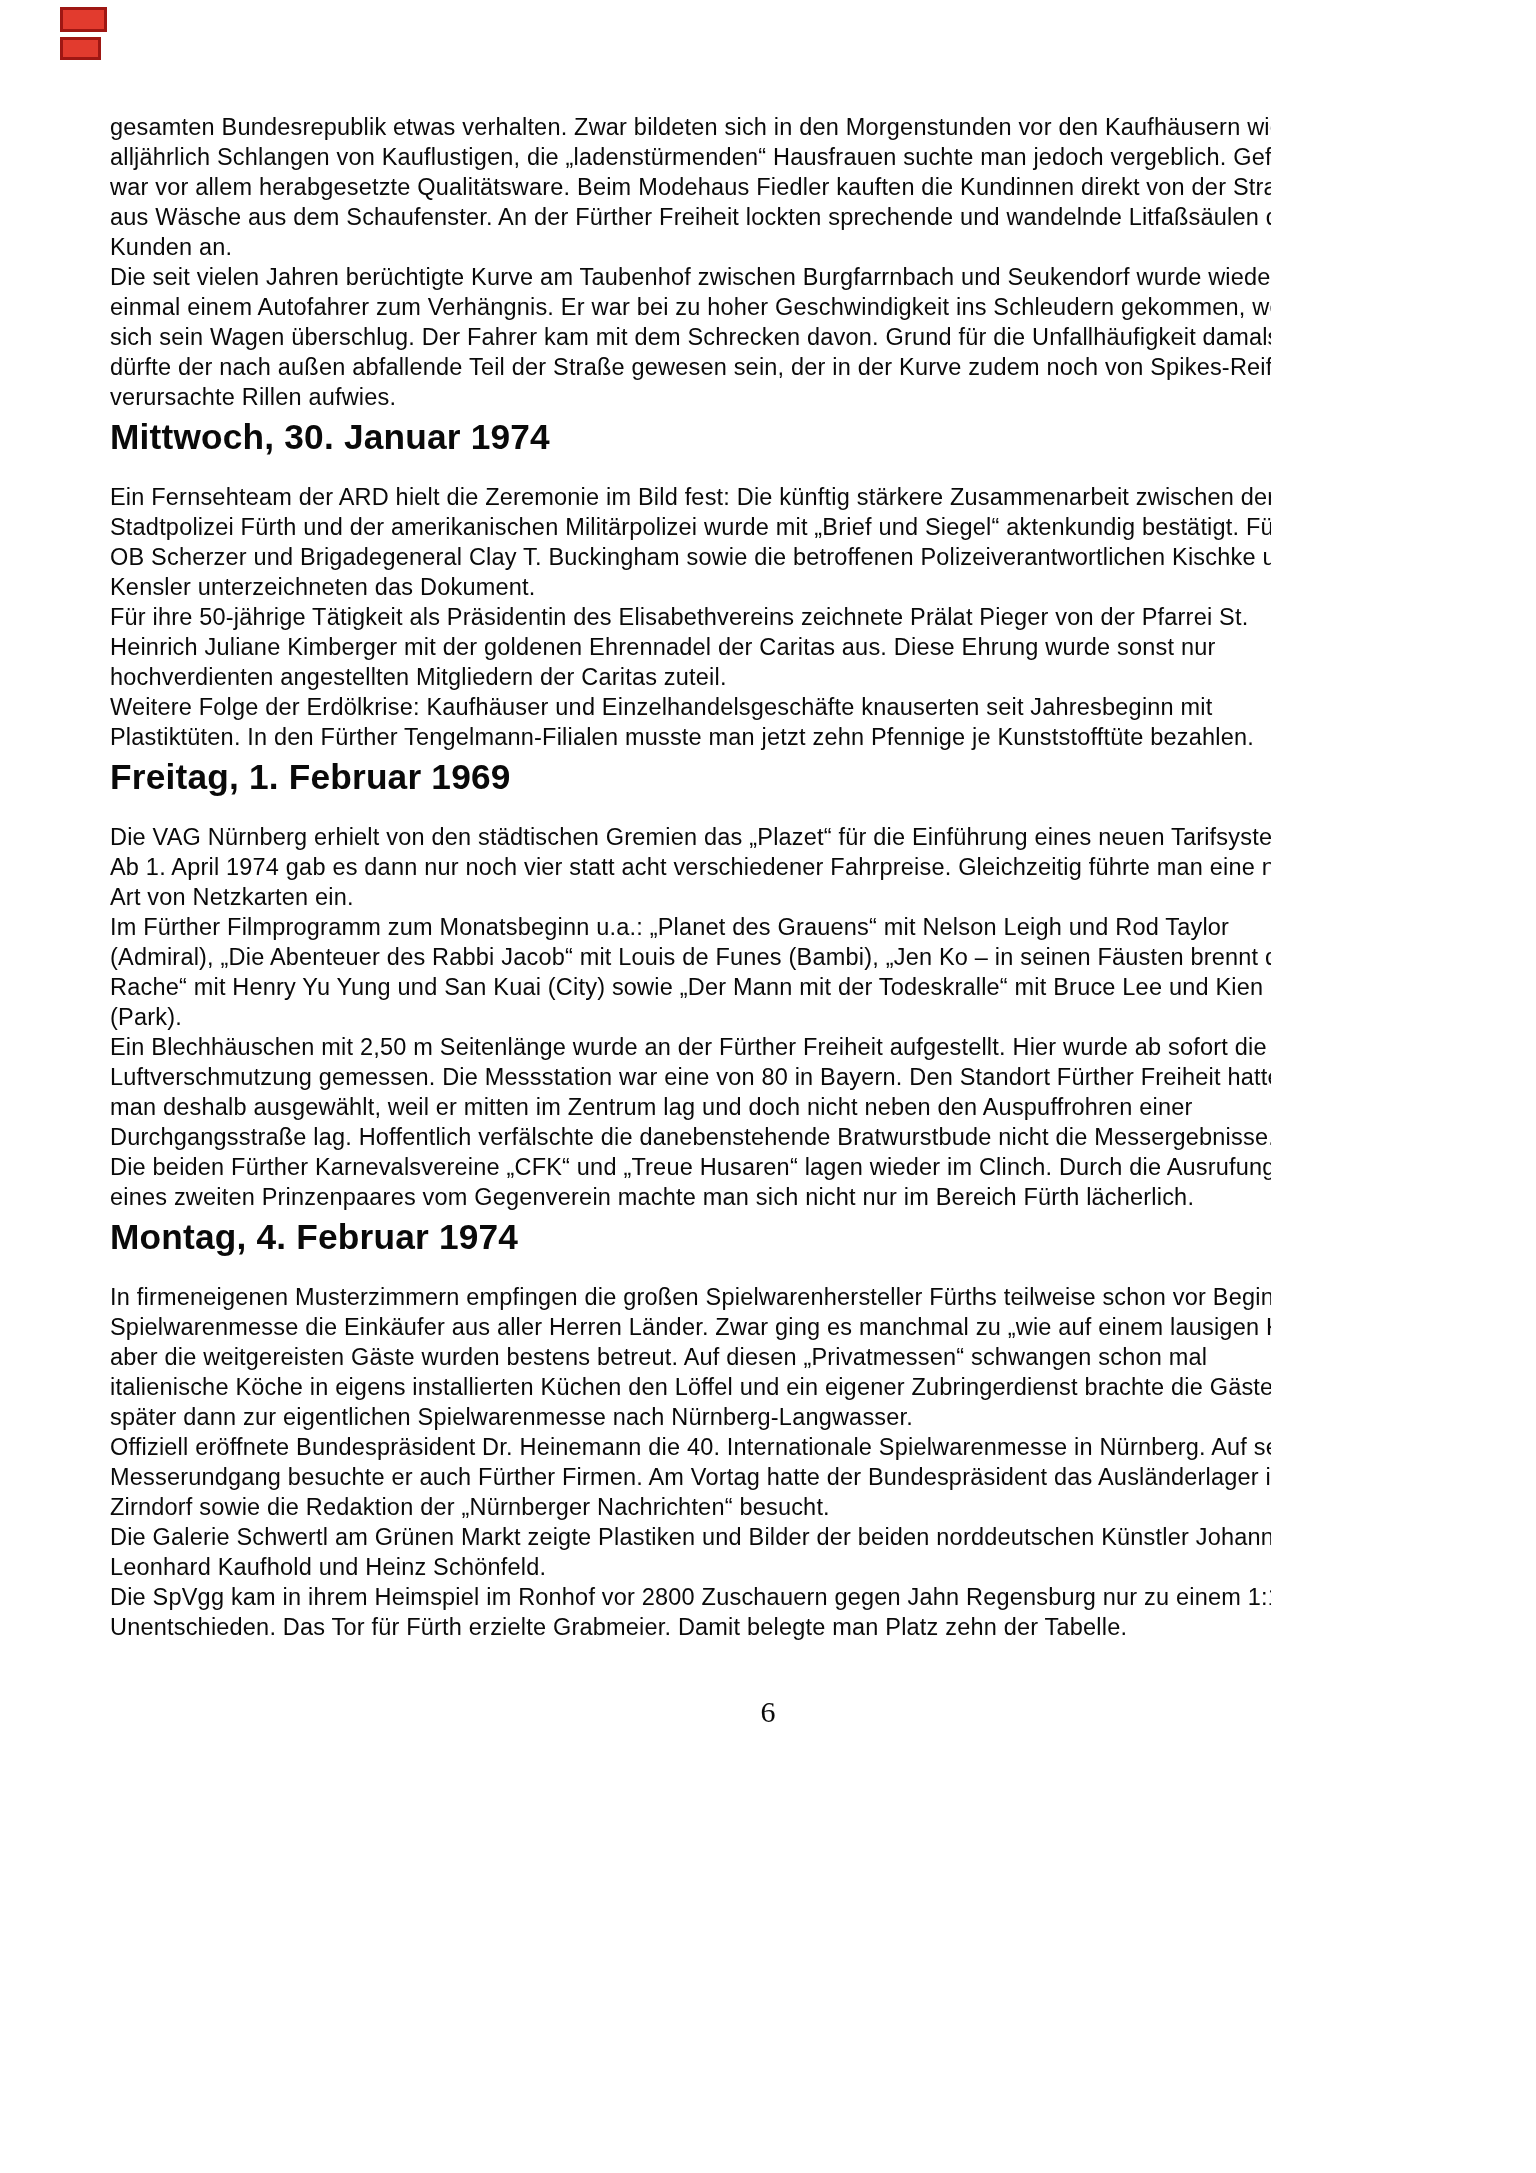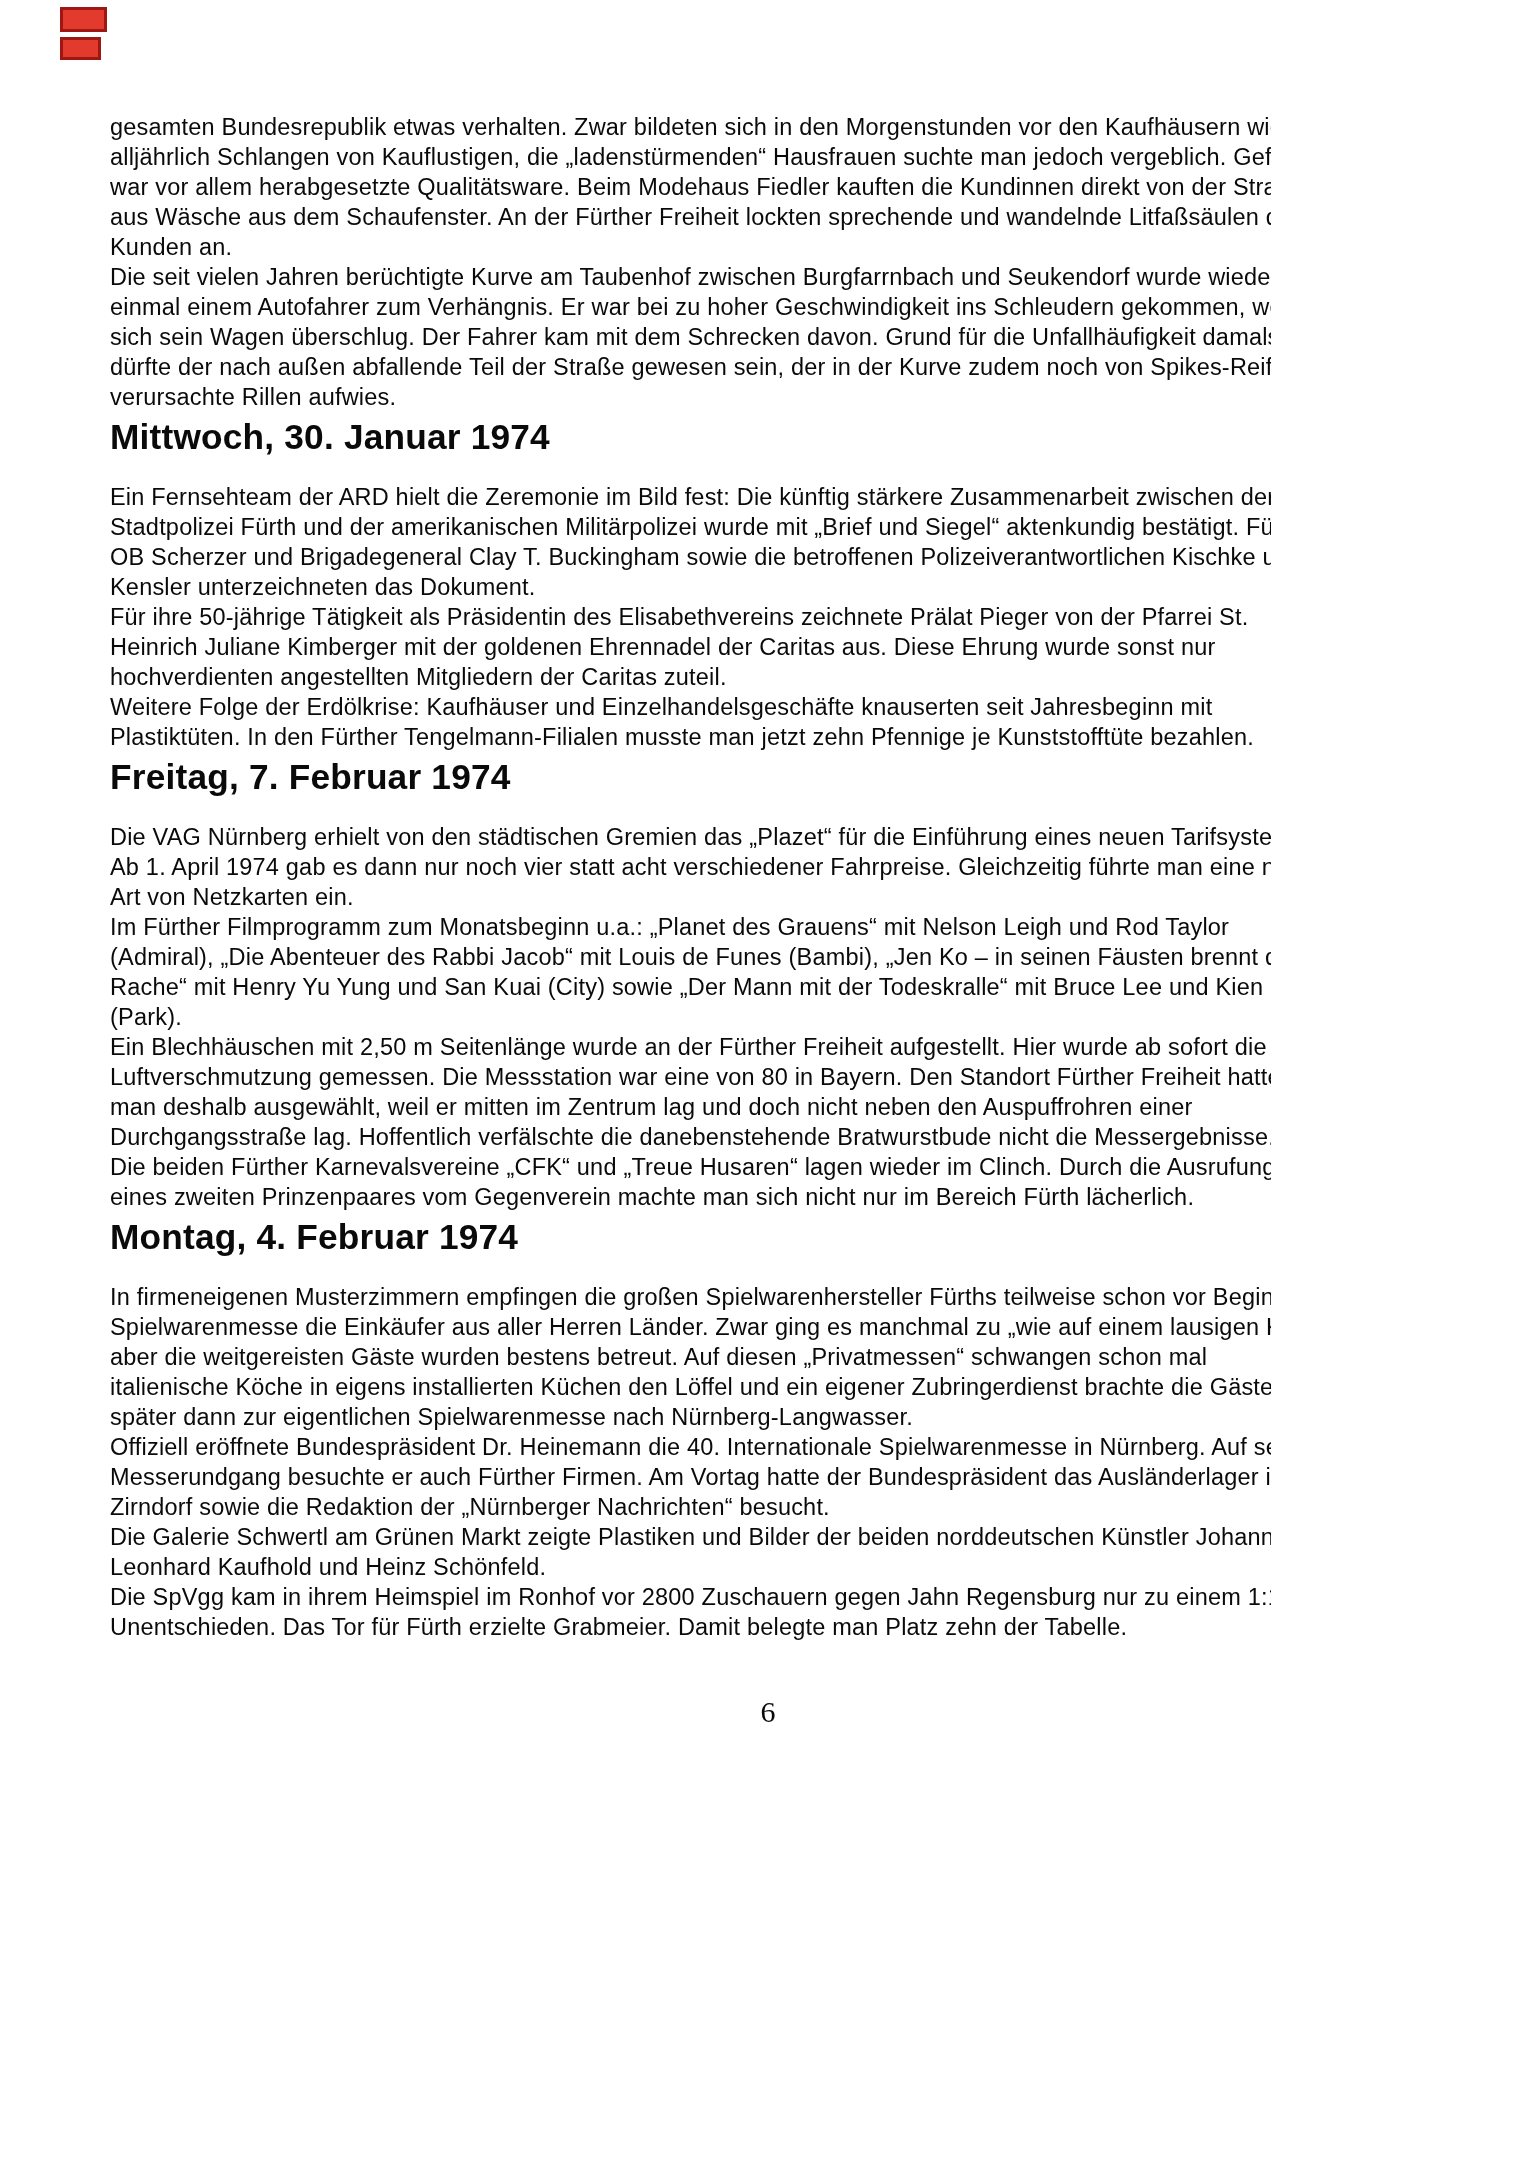--- a/index.html
+++ b/index.html
@@ -74,21 +74,21 @@
 Stadtpolizei Fürth und der amerikanischen Militärpolizei wurde mit „Brief und Siegel“ aktenkundig bestätigt. Fürths
 OB Scherzer und Brigadegeneral Clay T. Buckingham sowie die betroffenen Polizeiverantwortlichen Kischke und
 Kensler unterzeichneten das Dokument.</p>
     <p class="para">Für ihre 50-jährige Tätigkeit als Präsidentin des Elisabethvereins zeichnete Prälat Pieger von der Pfarrei St.
 Heinrich Juliane Kimberger mit der goldenen Ehrennadel der Caritas aus. Diese Ehrung wurde sonst nur
 hochverdienten angestellten Mitgliedern der Caritas zuteil.</p>
 
     <p class="para">Weitere Folge der Erdölkrise: Kaufhäuser und Einzelhandelsgeschäfte knauserten seit Jahresbeginn mit
 Plastiktüten. In den Fürther Tengelmann-Filialen musste man jetzt zehn Pfennige je Kunststofftüte bezahlen.</p>
 
-    <h2 class="date-heading">Freitag, 7. Februar 1974</h2>
+    <h2 class="date-heading">Freitag, 1. Februar 1969</h2>
     <p class="para">Die VAG Nürnberg erhielt von den städtischen Gremien das „Plazet“ für die Einführung eines neuen Tarifsystems:
 Ab 1. April 1974 gab es dann nur noch vier statt acht verschiedener Fahrpreise. Gleichzeitig führte man eine neue
 Art von Netzkarten ein.</p>
     <p class="para">Im Fürther Filmprogramm zum Monatsbeginn u.a.: „Planet des Grauens“ mit Nelson Leigh und Rod Taylor
 (Admiral), „Die Abenteuer des Rabbi Jacob“ mit Louis de Funes (Bambi), „Jen Ko – in seinen Fäusten brennt die
 Rache“ mit Henry Yu Yung und San Kuai (City) sowie „Der Mann mit der Todeskralle“ mit Bruce Lee und Kien Shih
 (Park).</p>
 
     <p class="para">Ein Blechhäuschen mit 2,50 m Seitenlänge wurde an der Fürther Freiheit aufgestellt. Hier wurde ab sofort die
 Luftverschmutzung gemessen. Die Messstation war eine von 80 in Bayern. Den Standort Fürther Freiheit hatte

